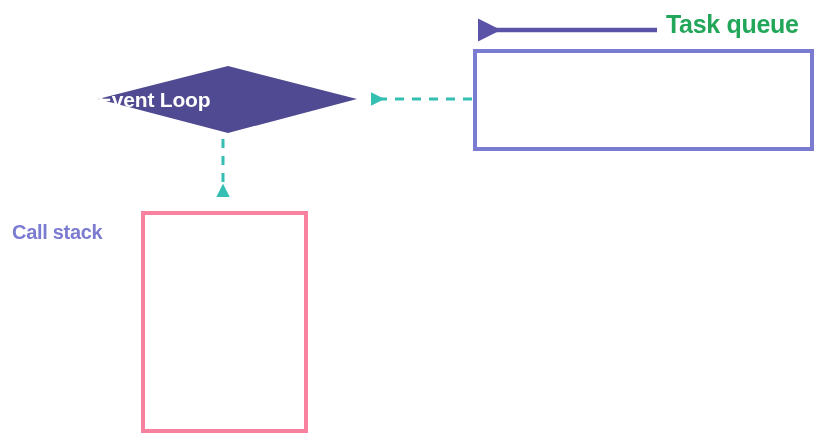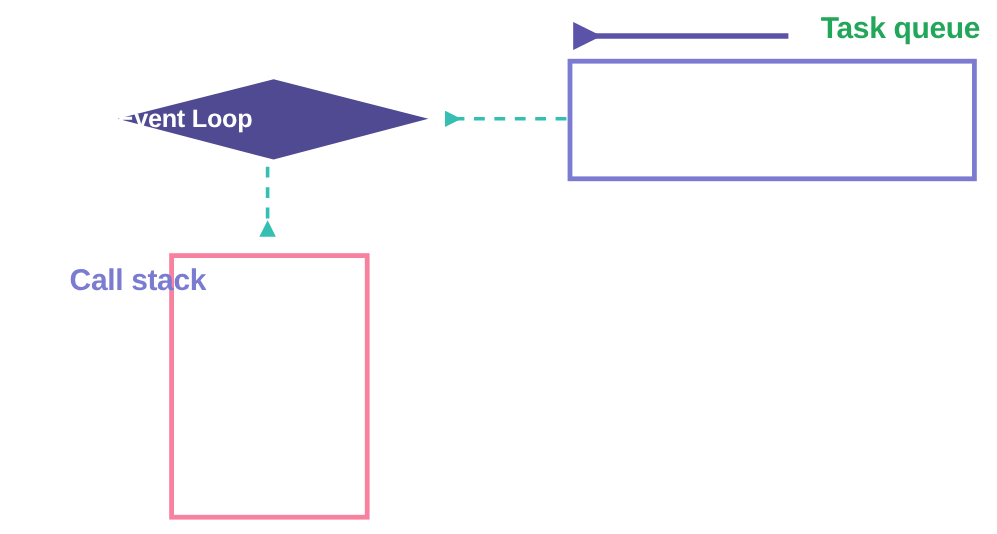--- a/index.html
+++ b/index.html
@@ -53,29 +53,27 @@
     font-weight: bold;
     white-space: nowrap;
     line-height: 1;
   }
   .label-task-queue {
     left: 666px;
     top: 12px;
     font-size: 25px;
     color: #22A75A;
     letter-spacing: -0.3px;
-    margin-left: 18px;
   }
   .label-call-stack {
     left: 12px;
     top: 222px;
-    font-size: 25px;
+    font-size: 20px;
     color: #7B7BD1;
     letter-spacing: -0.3px;
-    margin-left: 46px;
   }
 
   
   .diamond-text {
     position: absolute;
     left: 98px;
     top: 88px;
     width: 260px;
     text-align: left;
     font-size: 21px;

